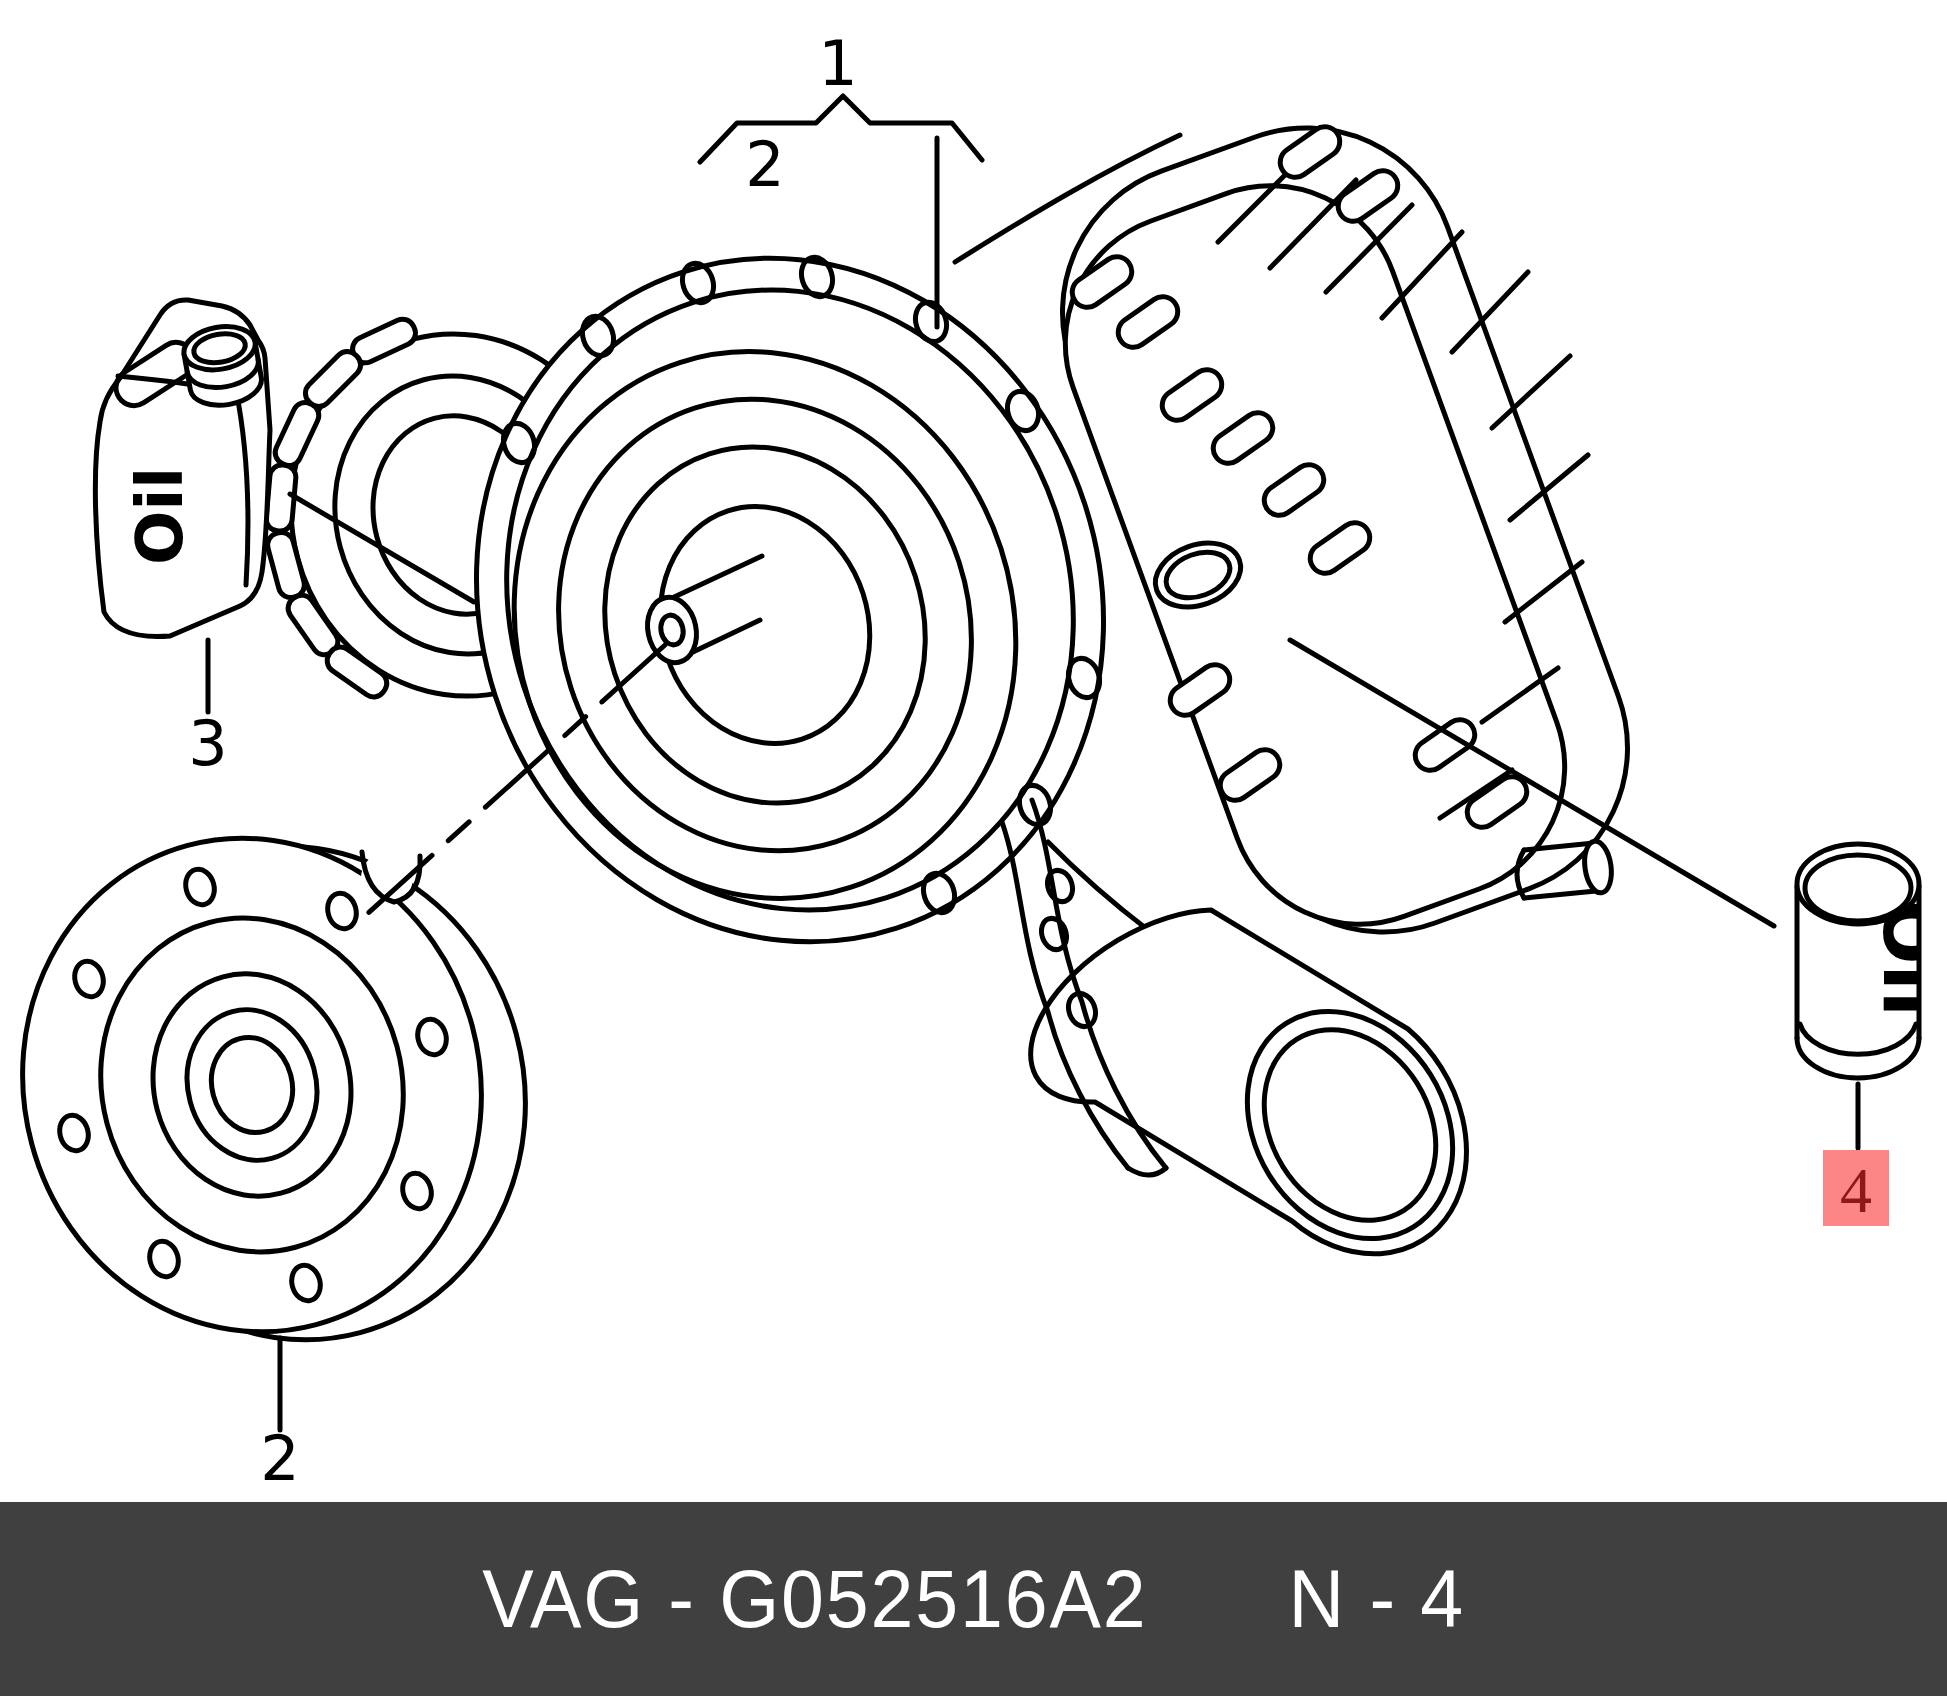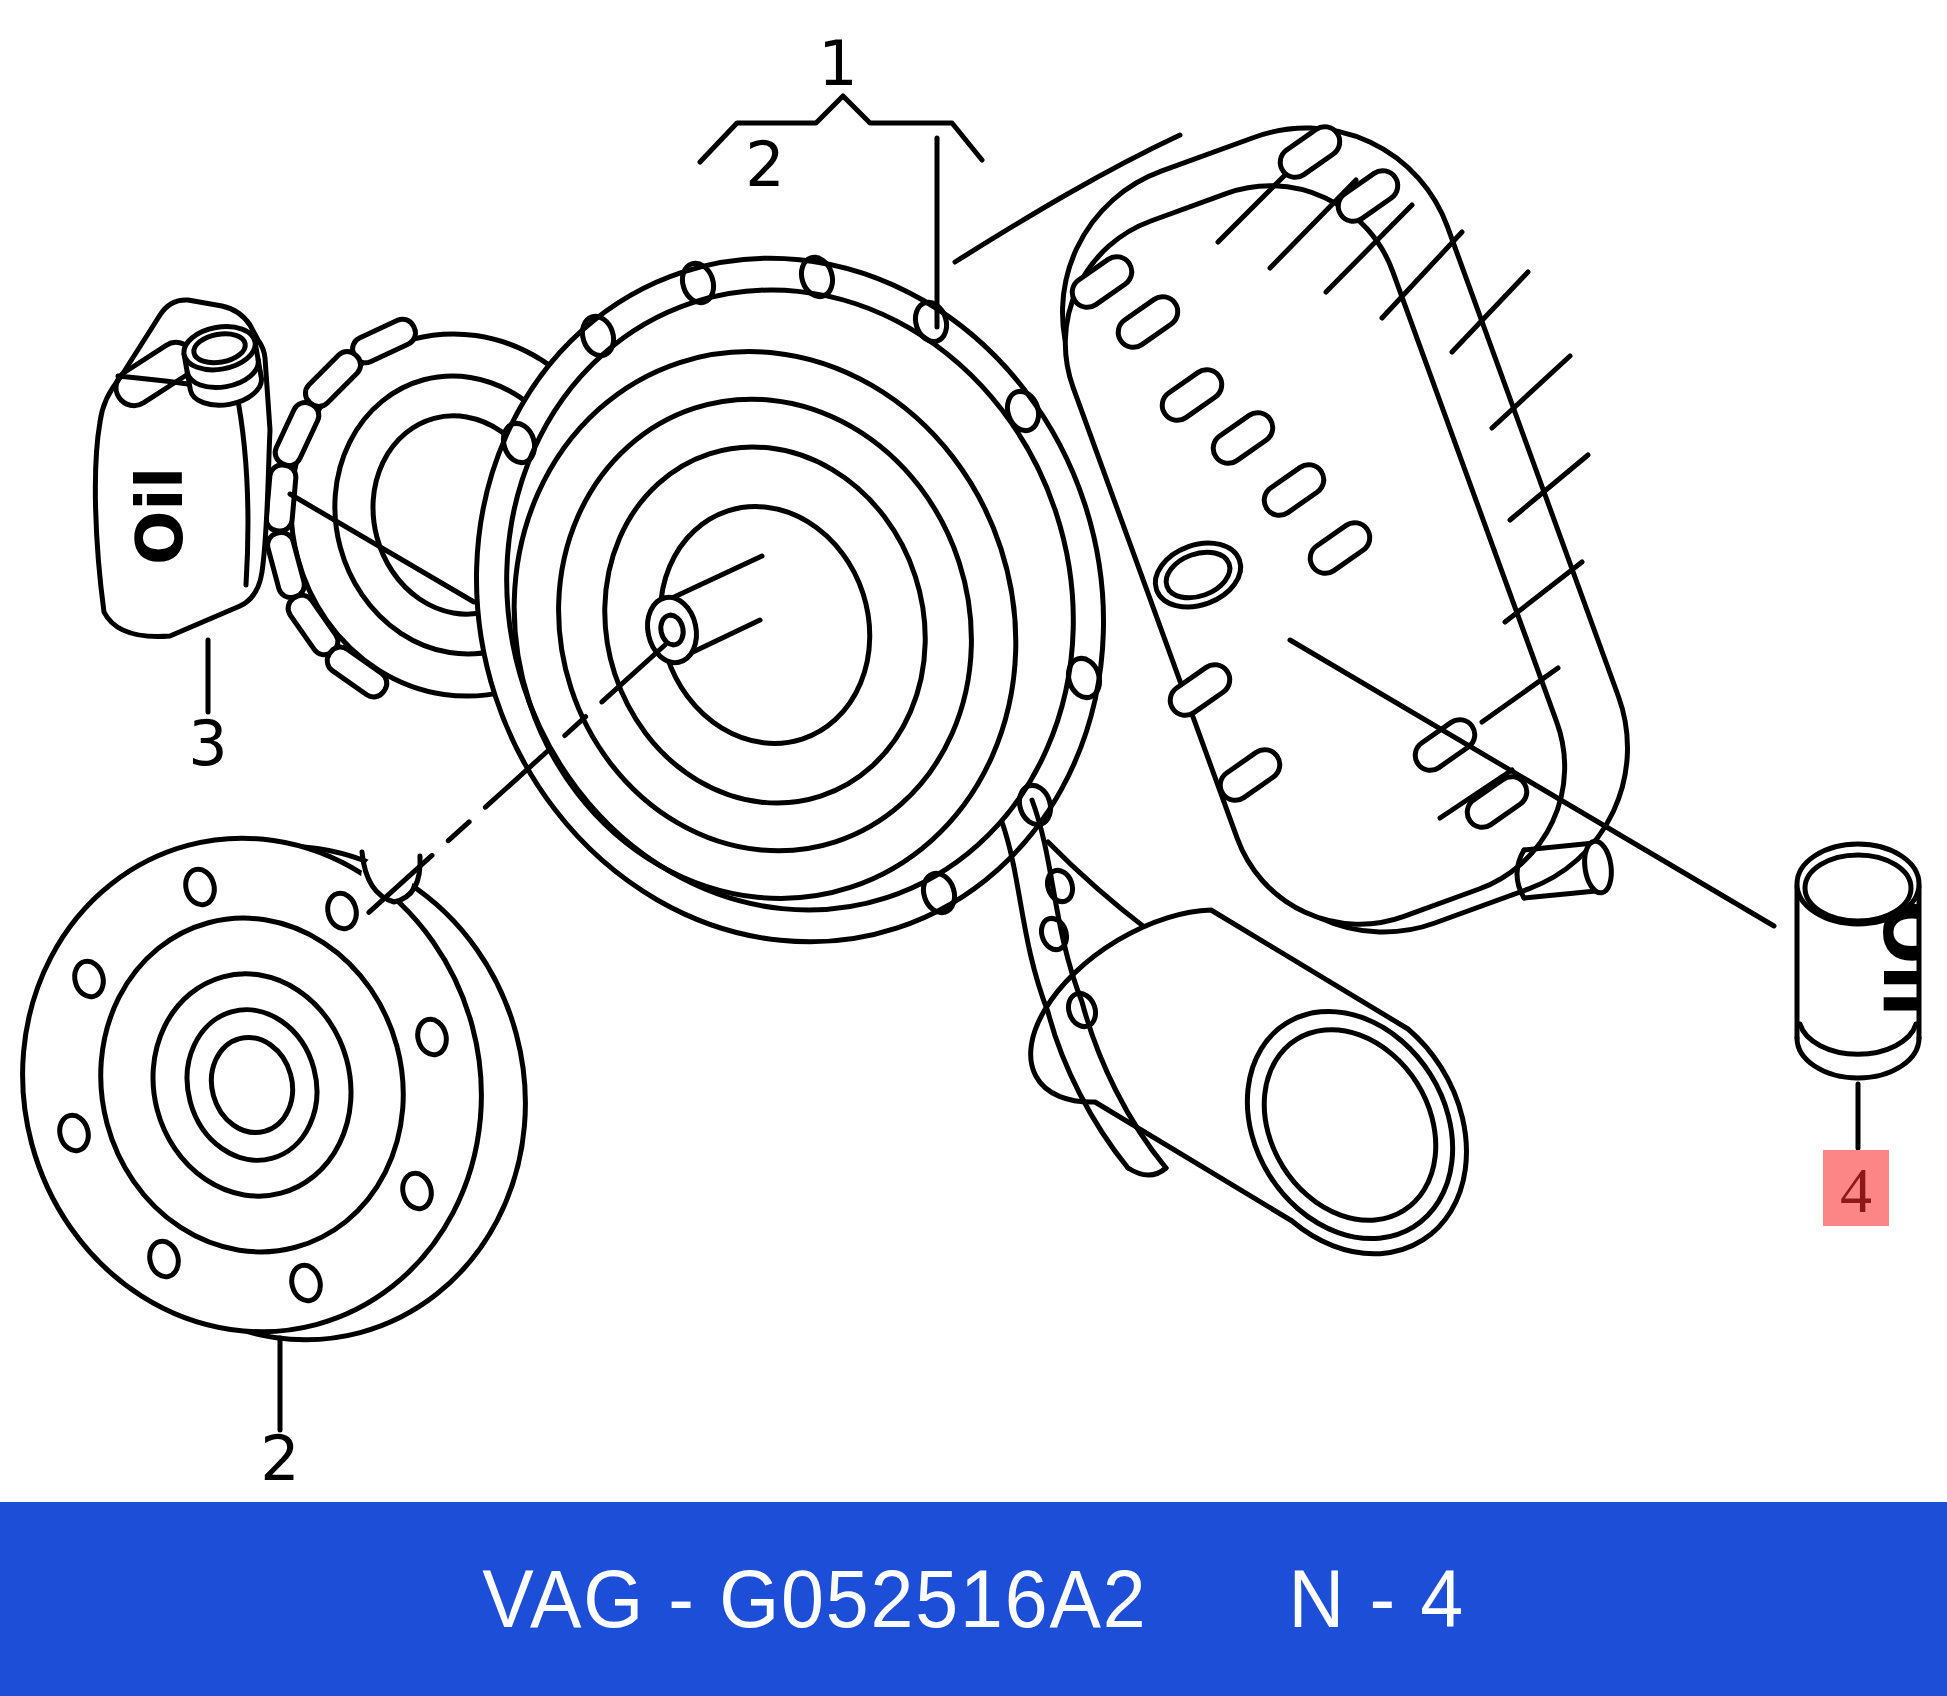--- a/index.html
+++ b/index.html
@@ -3,21 +3,21 @@
 <meta charset="utf-8">
 <style>
   html,body{margin:0;padding:0;background:#fff;}
   body{width:1947px;height:1696px;position:relative;font-family:"DejaVu Sans",sans-serif;}
   .stage{position:absolute;left:0;top:0;width:1947px;height:1502px;background:#ffffff;overflow:hidden;}
   .stage svg{display:block;}
   .callout{font-family:"DejaVu Sans","Liberation Sans",sans-serif;font-size:62px;fill:#000;}
   .callout-highlight{font-family:"Liberation Serif","DejaVu Serif",serif;font-size:64px;}
   .bottle-text{font-family:"DejaVu Sans",sans-serif;font-weight:bold;font-size:64px;fill:#000;}
   .can-text{font-family:"DejaVu Sans",sans-serif;font-weight:bold;font-size:76px;fill:#000;}
-  .footer{position:absolute;left:0;top:1502px;width:1947px;height:194px;background:#1d4ed8;
+  .footer{position:absolute;left:0;top:1502px;width:1947px;height:194px;background:#404040;
           display:flex;align-items:center;justify-content:center;}
   .footer-inner{display:flex;gap:150px;transform:scaleX(.94);white-space:nowrap;}
   .footer-inner span{color:#ffffff;font-family:"Liberation Sans","DejaVu Sans",sans-serif;
           font-size:82px;font-weight:400;letter-spacing:2px;}
 </style>
 </head>
 <body>
 
 <div class="stage">
 <svg width="1947" height="1502" viewBox="0 0 1947 1502" xmlns="http://www.w3.org/2000/svg">

